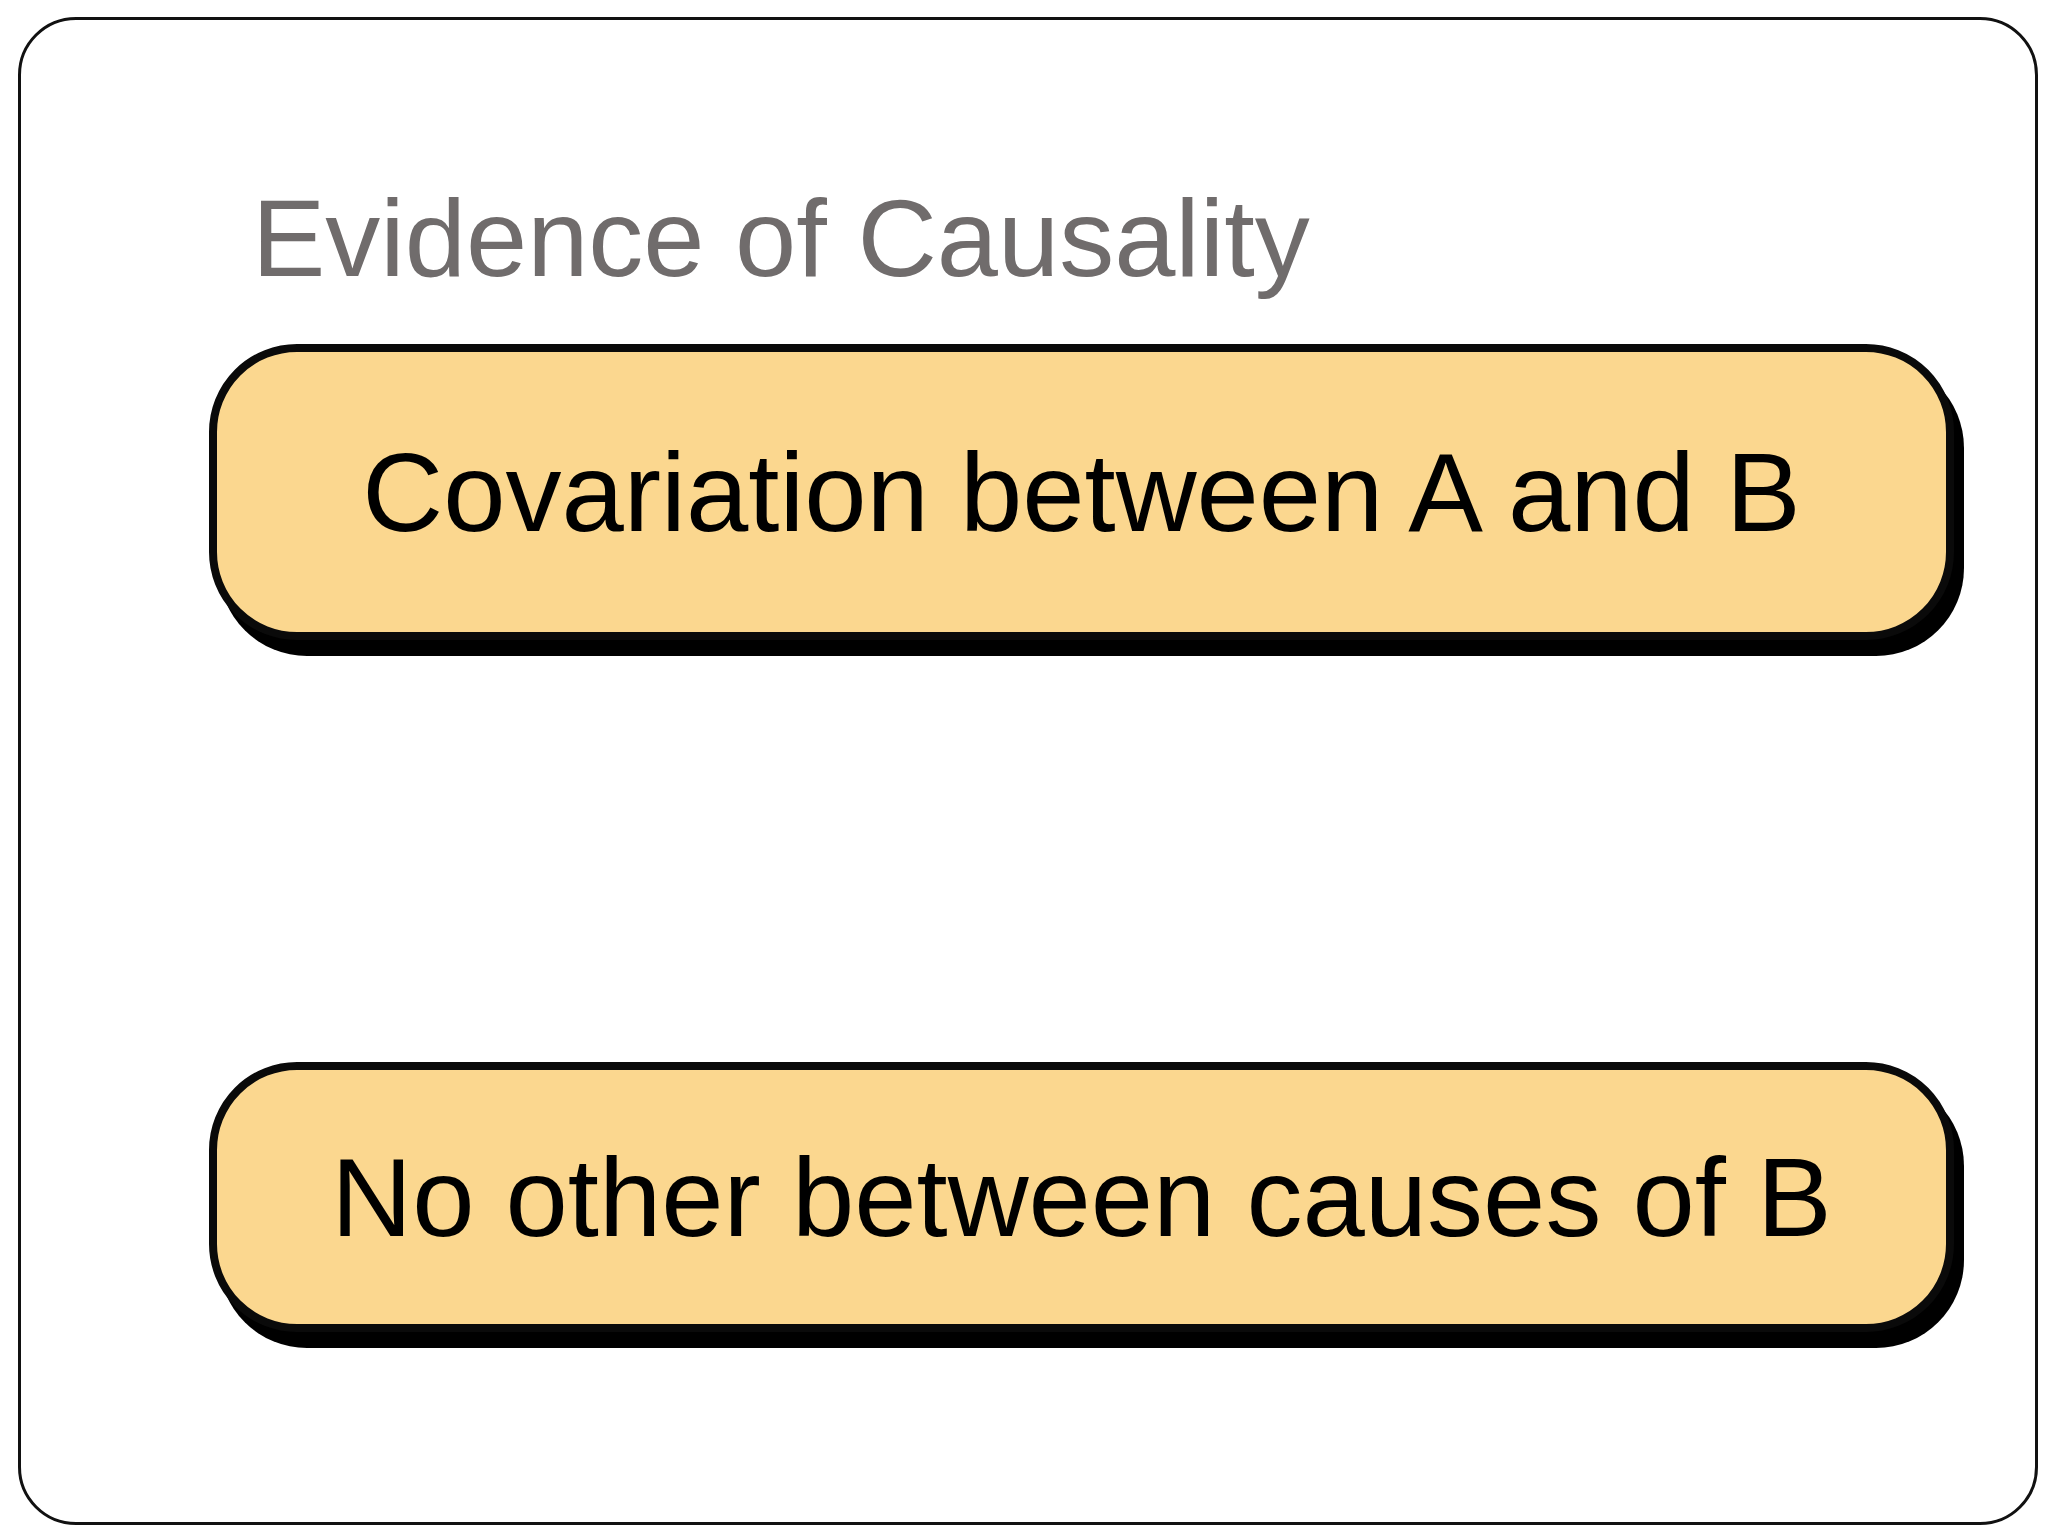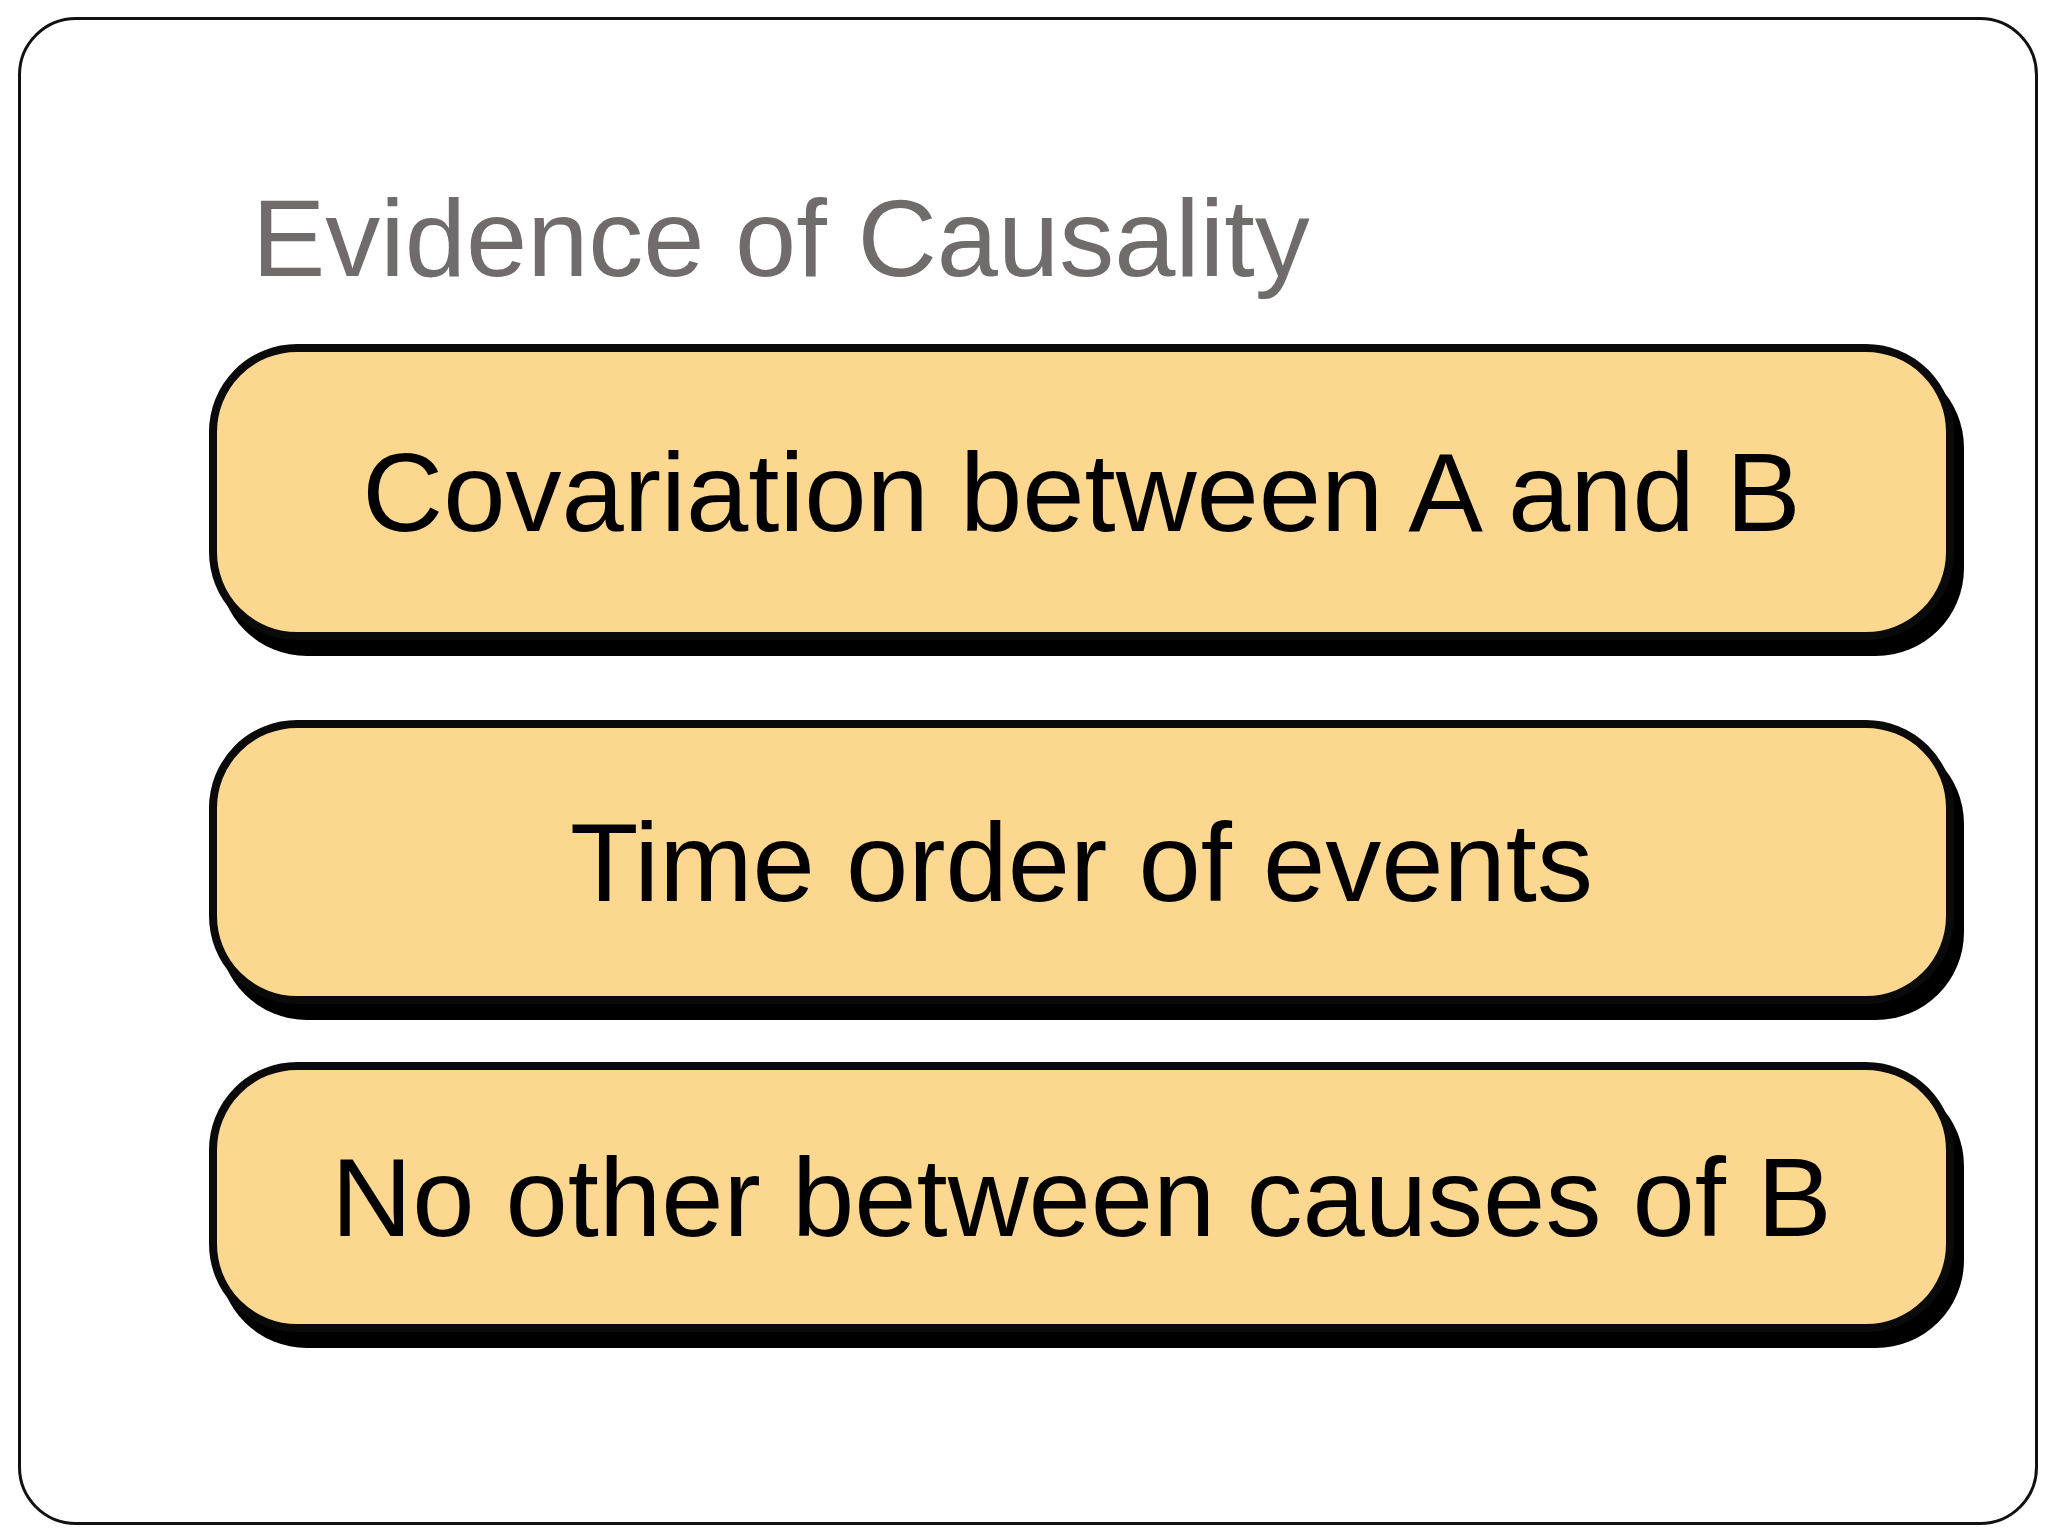--- a/index.html
+++ b/index.html
@@ -72,20 +72,17 @@
 
 <div class="slide">
   <div class="frame"></div>
 
   <h1 class="title">Evidence of Causality</h1>
 
   <div class="evidence-box box-1">
     <span class="label">Covariation between A and B</span>
   </div>
 
-  <div class="evidence-box box-2">
-    <span class="label">Time order of events</span>
-  </div>
 
   <div class="evidence-box box-3">
     <span class="label">No other between causes of B</span>
   </div>
 </div>
 
 </body></html>

